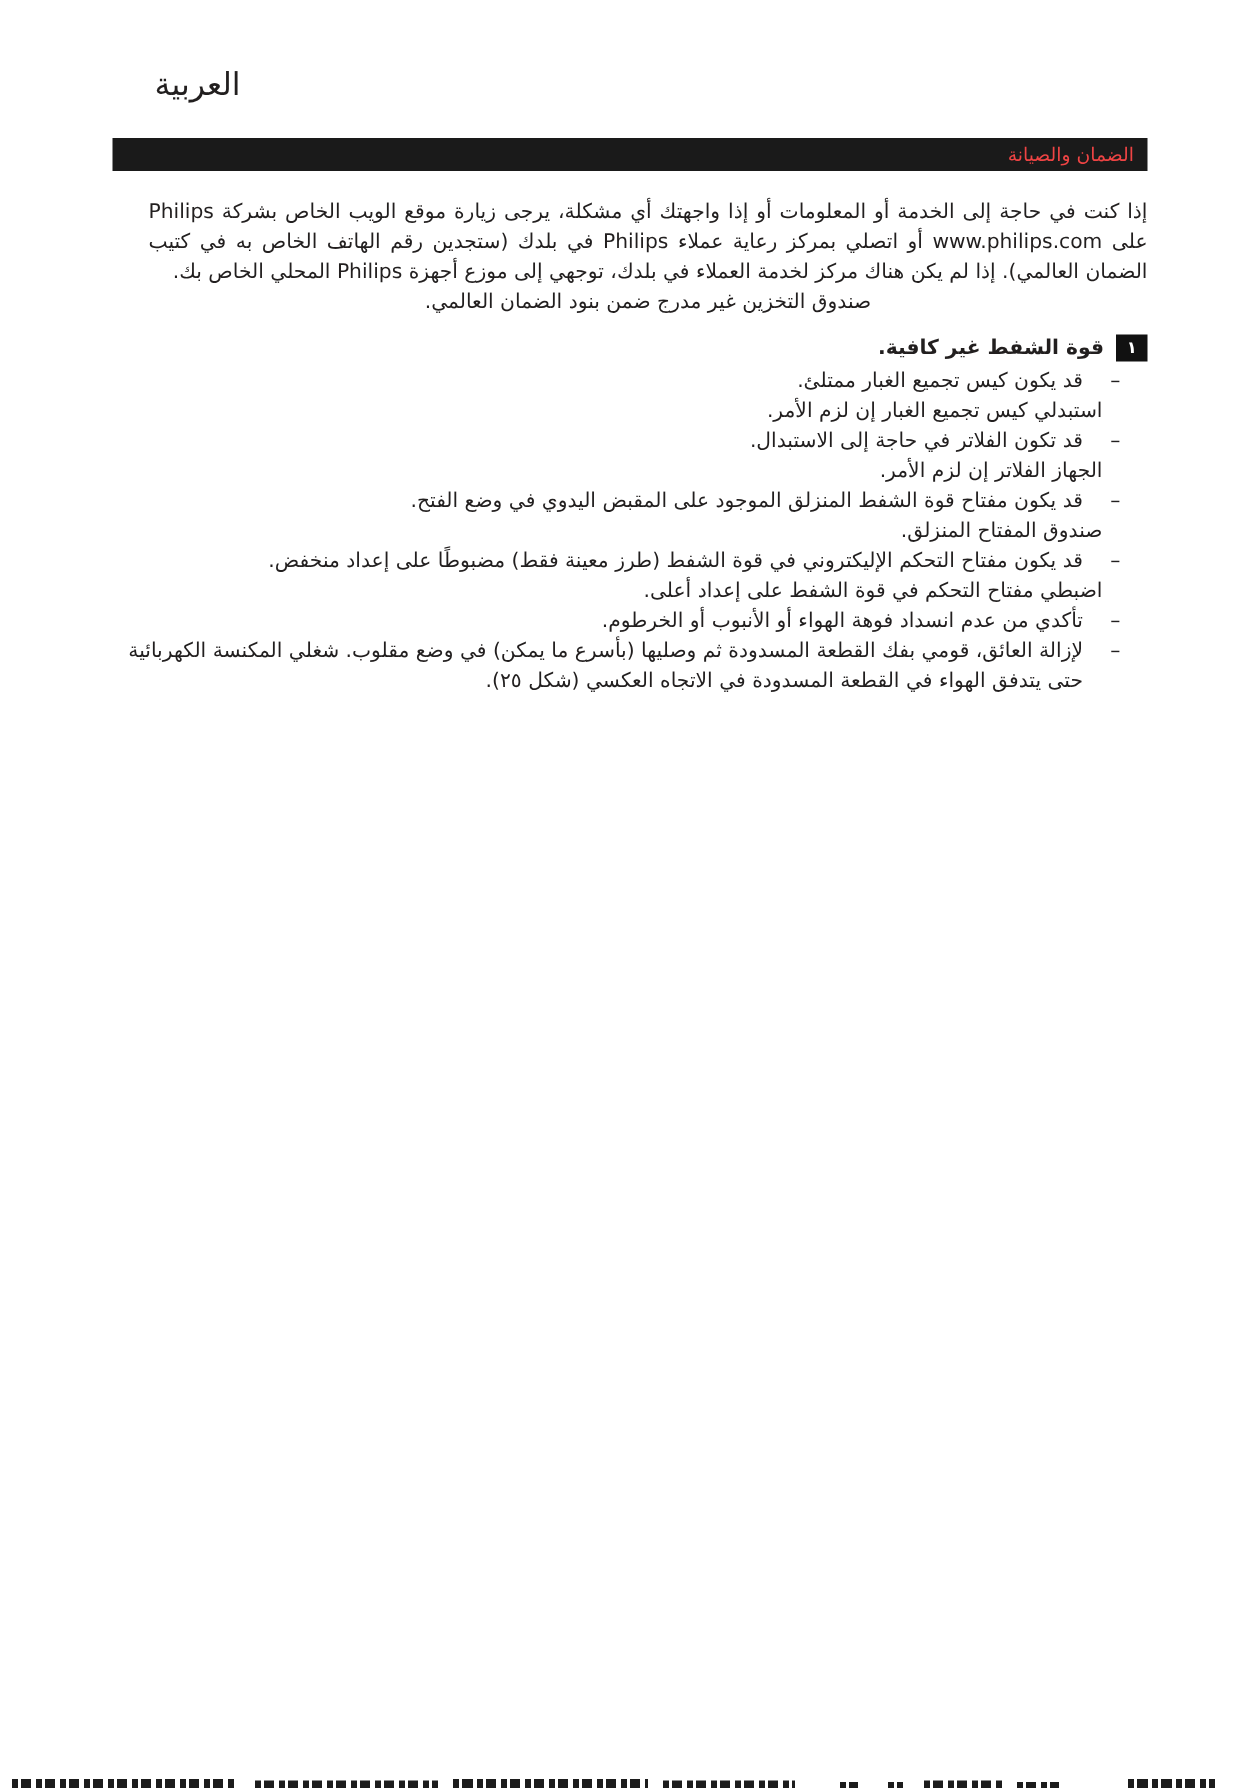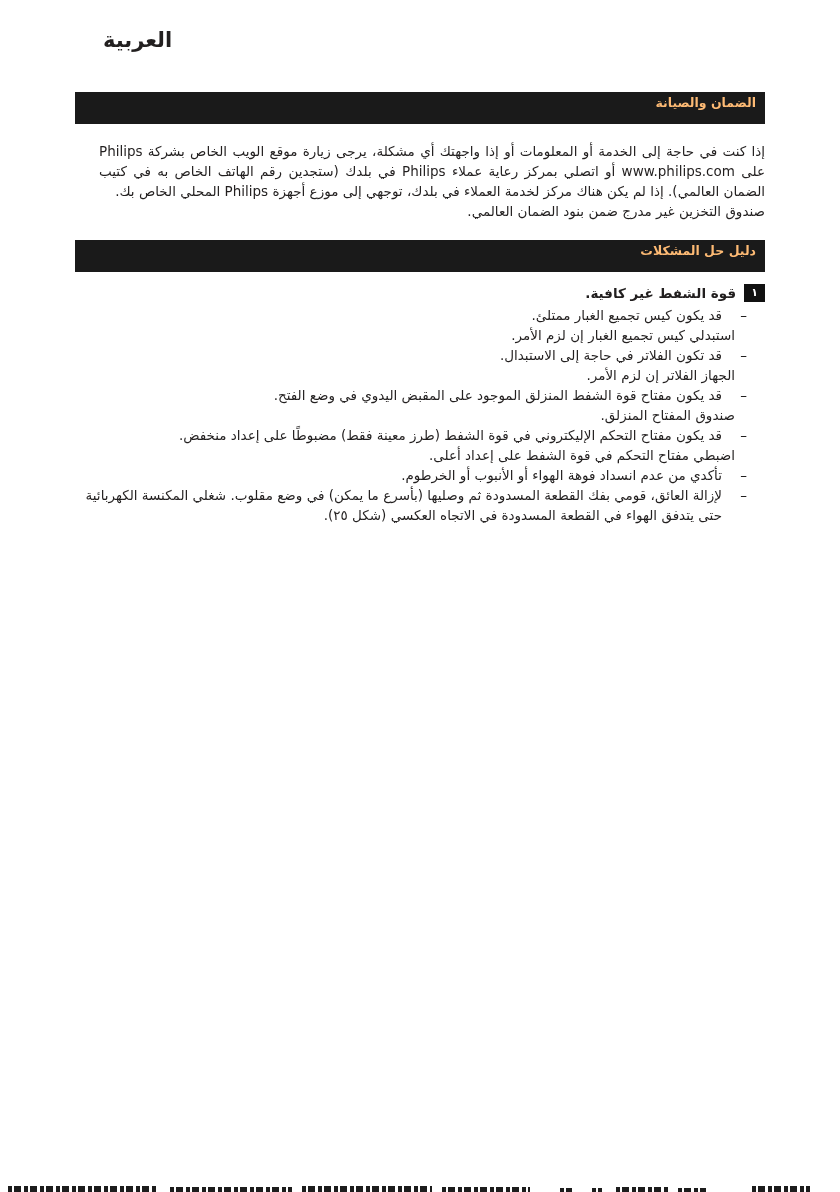--- a/index.html
+++ b/index.html
@@ -5,40 +5,40 @@
   html, body { margin:0; padding:0; }
   body {
     width:840px; height:1192px;
     background:#ffffff;
     font-family:"DejaVu Sans", sans-serif;
     color:#221f1f;
     position:relative;
     overflow:hidden;
   }
   .lang-heading {
-    position:absolute; left:103px; top:28px;
-    font-size:21px; font-weight:bold; direction:rtl;
+    position:absolute; left:103px; top:44px;
+    font-size:21px; font-weight:normal; direction:rtl;
   }
   .content {
     position:absolute; left:75px; top:92px; width:690px;
     direction:rtl;
   }
   .section-bar {
-    background:#1a1a1a; color:#fdba74;
-    font-size:12.5px; font-weight:bold;
-    height:32px; line-height:22px;
+    background:#1a1a1a; color:#ef4444;
+    font-size:12.5px; font-weight:normal;
+    height:22px; line-height:22px;
     padding:0 9px; box-sizing:border-box;
     text-align:right;
   }
   .para {
     font-size:13.5px; line-height:20px; text-align:right;margin-left:24px;
   }
   .para.justified { text-align:justify; }
   .p-warranty { margin-top:17px; }
-  .p-note { margin-top:0; }
+  .p-note { margin-top:0;text-align:center; }
   .bar-2 { margin-top:19px; }
   .p-intro { margin-top:16px; padding-right:14px; }
   .problem { margin-top:11px; font-size:13.5px; line-height:20px; }
   .problem-head {
     display:flex; align-items:flex-start; gap:8px;
     font-weight:bold;
   }
   .num-badge {
     flex:0 0 auto;
     width:21px; height:18px; margin-top:1px;
@@ -74,21 +74,20 @@
   <div class="lang-heading">العربية</div>
 
   <div class="content">
 
     <div class="section-bar">الضمان والصيانة</div>
 
     <div class="para justified p-warranty">إذا كنت في حاجة إلى الخدمة أو المعلومات أو إذا واجهتك أي مشكلة، يرجى زيارة موقع الويب الخاص بشركة Philips على www.philips.com أو اتصلي بمركز رعاية عملاء Philips في بلدك (ستجدين رقم الهاتف الخاص به في كتيب الضمان العالمي). إذا لم يكن هناك مركز لخدمة العملاء في بلدك، توجهي إلى موزع أجهزة Philips المحلي الخاص بك.</div>
 
     <div class="para p-note">صندوق التخزين غير مدرج ضمن بنود الضمان العالمي.</div>
 
-    <div class="section-bar bar-2">دليل حل المشكلات</div>
 
 
     <div class="problem">
 
       <div class="problem-head">
         <span class="num-badge">١</span>
         <span class="problem-title">قوة الشفط غير كافية.</span>
       </div>
 
       <div class="bullets">

